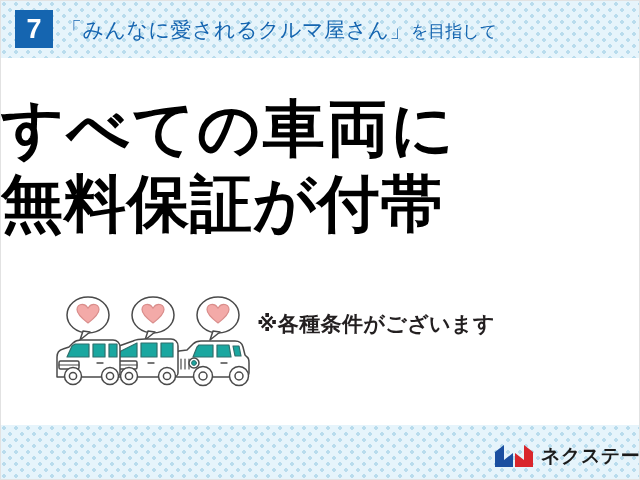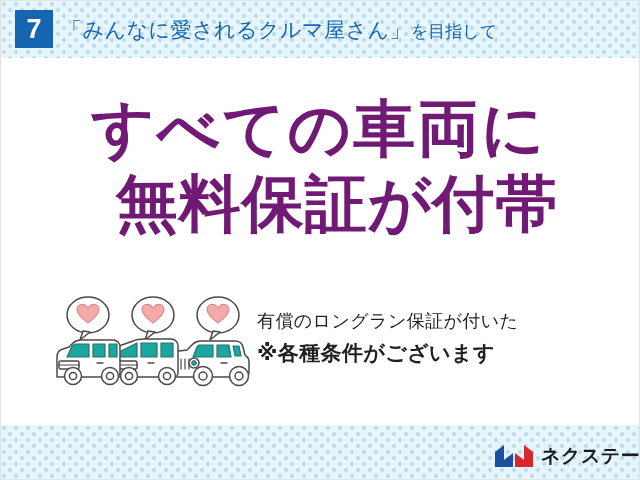--- a/index.html
+++ b/index.html
@@ -73,35 +73,34 @@
     font-size: 17px;
     letter-spacing: 0;
   }
 
   
   #headline {
     position: absolute;
     left: 0;
     top: 96px;
     width: 636px;
-    text-align: center;
-    color: #701a75;
+    text-align: left;
+    color: #000000;
     font-weight: bold;
     line-height: 1.02;
     letter-spacing: 2px;
   }
   #headline .line {
     display: block;
     font-size: 62px;
     white-space: nowrap;
   }
   #headline .line2 {
     margin-top: 12px;
     letter-spacing: 1px;
-    margin-left: 36px;
   }
 
   
   #body-copy {
     position: absolute;
     left: 256px;
     top: 306px;
     color: #231f20;
     font-size: 18px;
     line-height: 1.62;
@@ -250,21 +249,20 @@
           <circle cx="20" cy="83" r="3.6" fill="#ffffff"></circle>
           <circle cx="57" cy="83" r="8.5" fill="#ffffff"></circle>
           <circle cx="57" cy="83" r="3.6" fill="#ffffff"></circle>
         </g>
 
       </g>
     </svg>
   </div>
 
   <div id="body-copy">
-    <div>有償のロングラン保証が付いた</div>
     <div class="note">※各種条件がございます</div>
   </div>
 
   <div class="dot-band" id="footer-band"></div>
 
   <div id="logo">
     <svg id="logo-mark" viewBox="0 0 42 26">
       <path d="M2 24 L2 9 L11 2 L11 17 L20 10 L20 24 Z" fill="#1b4fa0"></path>
       <path d="M22 24 L22 10 L31 17 L31 2 L40 9 L40 24 Z" fill="#d9262c"></path>
     </svg>

